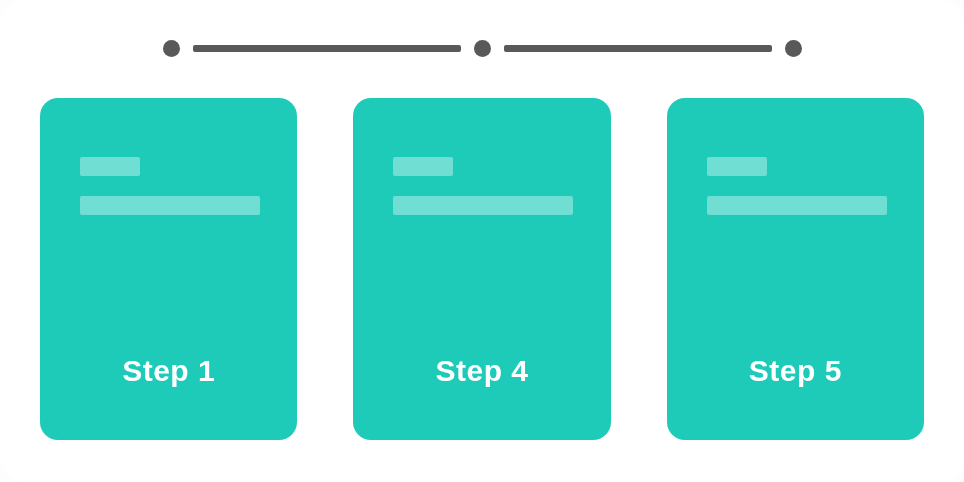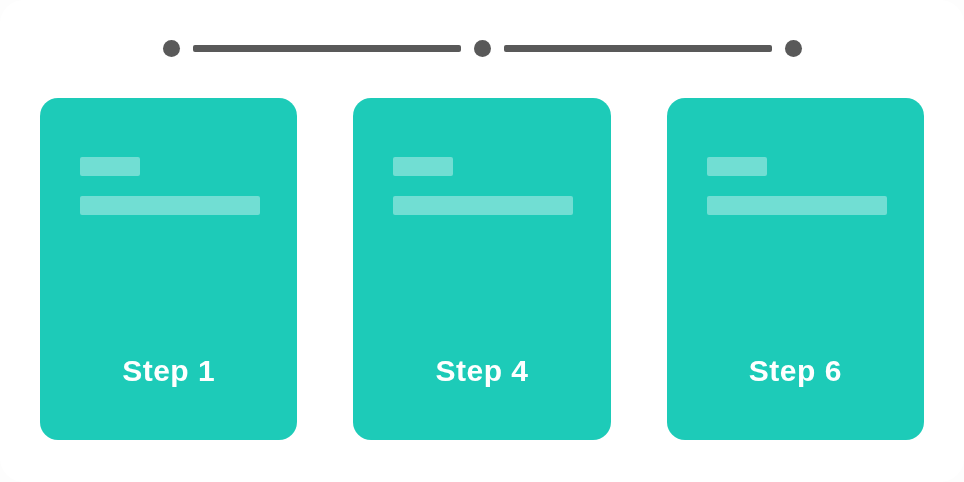--- a/index.html
+++ b/index.html
@@ -119,18 +119,18 @@
 
     <div class="step-card">
       <div class="skeleton-bar short"></div>
       <div class="skeleton-bar long"></div>
       <div class="step-label">Step 4</div>
     </div>
 
     <div class="step-card">
       <div class="skeleton-bar short"></div>
       <div class="skeleton-bar long"></div>
-      <div class="step-label">Step 6</div>
+      <div class="step-label">Step 5</div>
     </div>
 
   </div>
 
 </div>
 
 </body></html>

